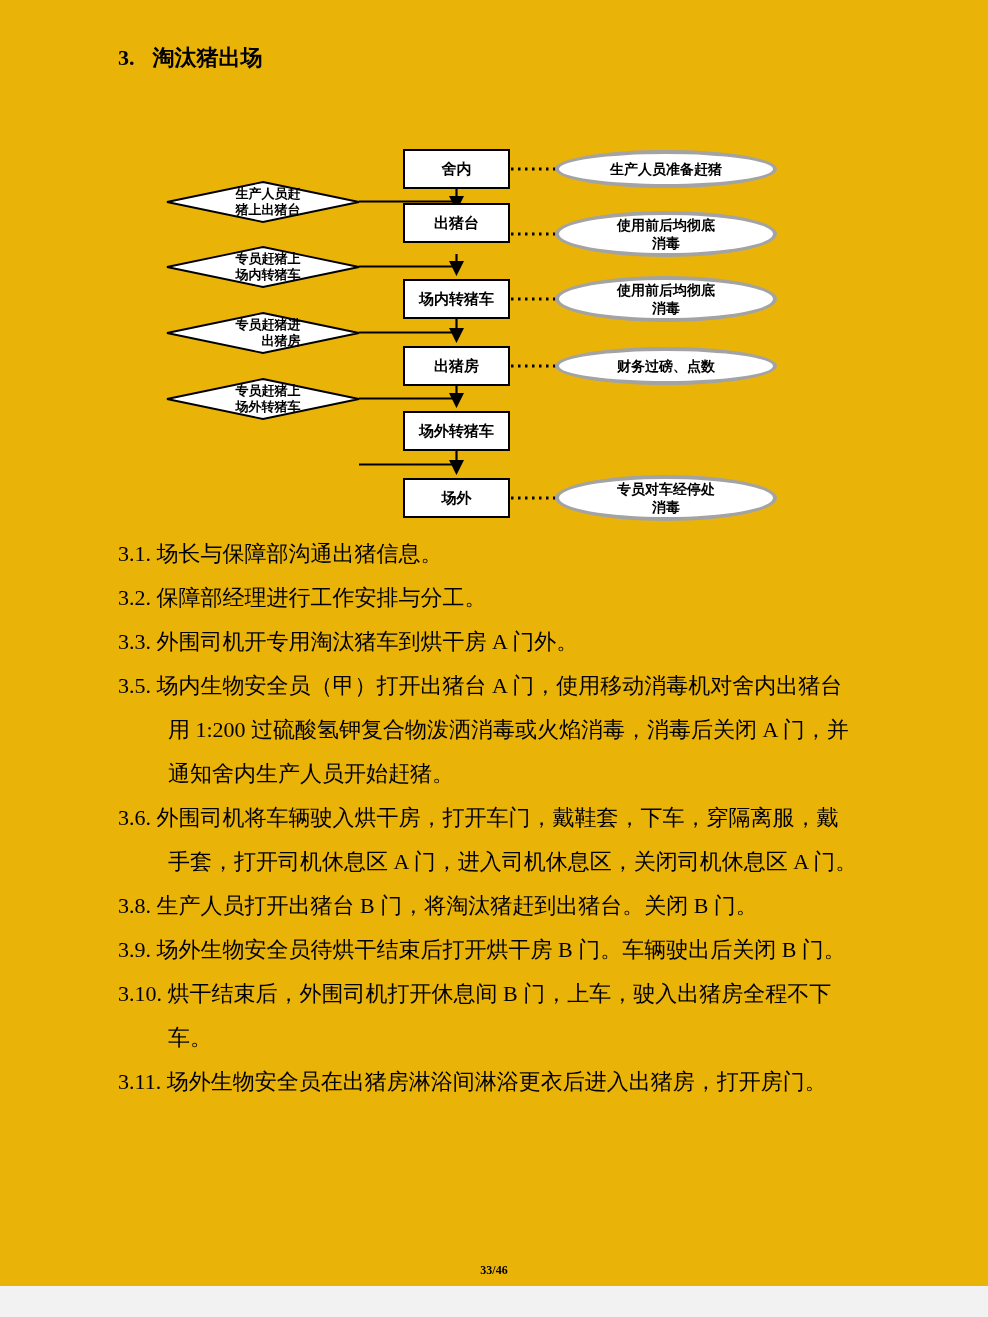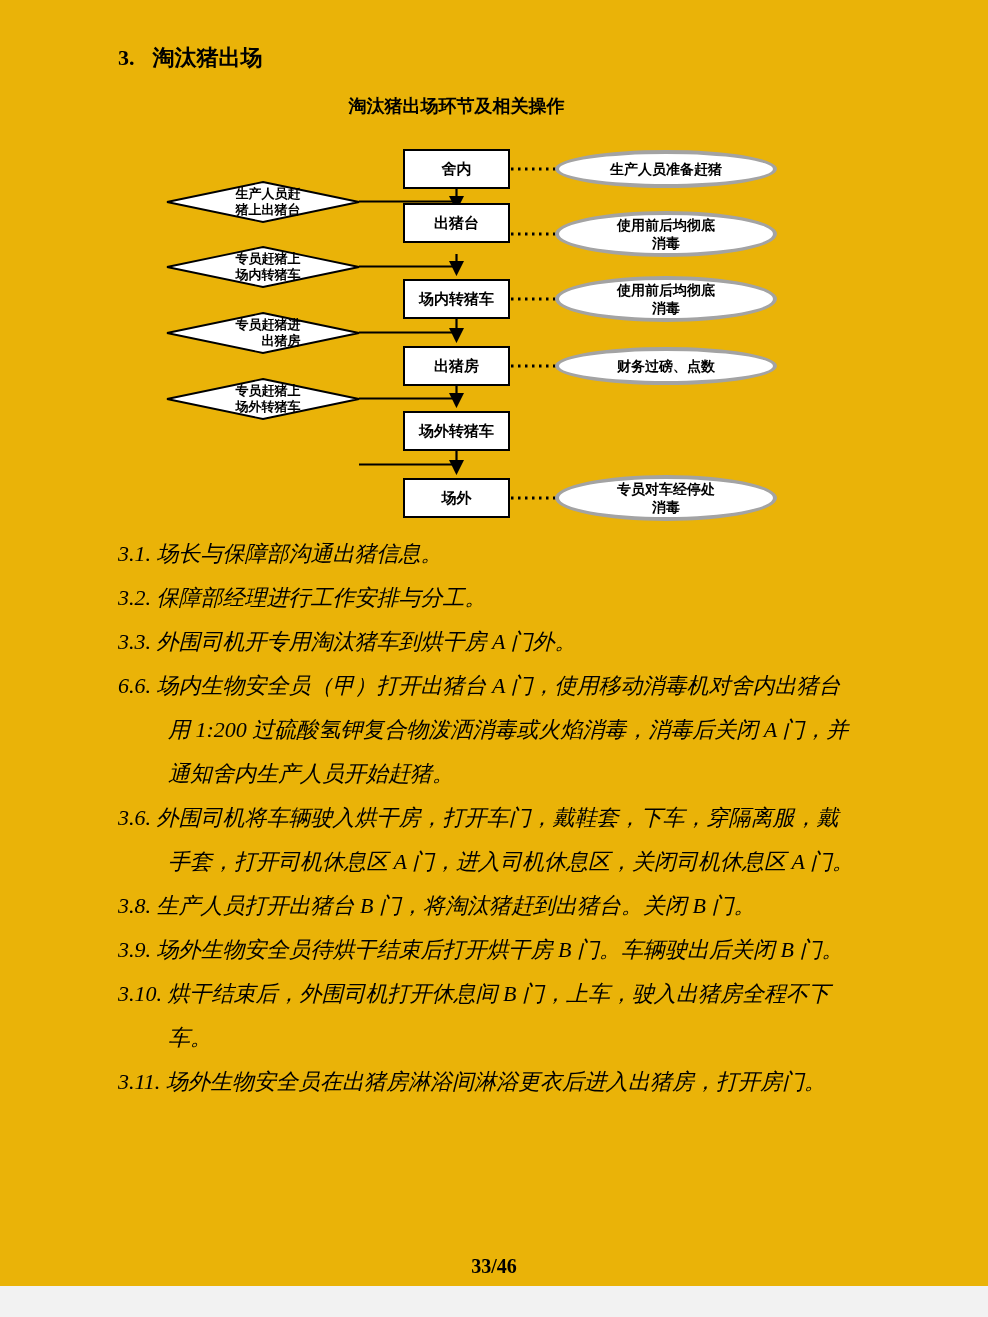--- a/index.html
+++ b/index.html
@@ -58,40 +58,39 @@
     text-align:right; white-space:pre-line;
     font:bold 13px/1.2 "Liberation Sans", sans-serif;
   }
 
   
   .steps {
     margin:8px 128px 0 118px;
     font-size:22px;
     line-height:44px;
   }
-  .step { margin:0; padding-left:50px; text-indent:-50px;font-style:italic; }
+  .step { margin:0; padding-left:50px; text-indent:-50px; }
 
   
   .footer {
     position:absolute; bottom:8px; left:0; right:0;
     text-align:center;
-    font-weight:bold; font-size:20px;
+    font-weight:bold; font-size:12px;
   }
 </style>
 </head>
 <body>
 
 <div class="page">
 
   <h1 class="heading">
     <span class="heading-num">3.</span><span>淘汰猪出场</span>
   </h1>
 
   <div class="flowchart">
-    <div class="flow-title">淘汰猪出场环节及相关操作</div>
 
     <svg class="connectors" width="660" height="428" viewBox="0 0 660 428">
       <defs>
         <marker id="arrow" viewBox="0 0 10 10" refX="8" refY="5" markerWidth="7" markerHeight="7" orient="auto-start-reverse">
           <path d="M0,0 L10,5 L0,10 z" fill="#000"></path>
         </marker>
       </defs>
 
       <line x1="306.5" y1="93" x2="306.5" y2="112" stroke="#000" stroke-width="2.2" marker-end="url(#arrow)"></line>
       <line x1="306.5" y1="158" x2="306.5" y2="177" stroke="#000" stroke-width="2.2" marker-end="url(#arrow)"></line>
@@ -155,21 +154,21 @@
         </svg>
       <div class="dlabel">专员赶猪上
 场外转猪车</div>
     </div>
   </div>
 
   <div class="steps" id="steps">
       <p class="step"><span>3.1.</span><span> 场长与保障部沟通出猪信息。</span></p>
       <p class="step"><span>3.2.</span><span> 保障部经理进行工作安排与分工。</span></p>
       <p class="step"><span>3.3.</span><span> 外围司机开专用淘汰猪车到烘干房 A 门外。</span></p>
-      <p class="step"><span>6.6.</span><span> 场内生物安全员（甲）打开出猪台 A 门，使用移动消毒机对舍内出猪台用 1:200 过硫酸氢钾复合物泼洒消毒或火焰消毒，消毒后关闭 A 门，并通知舍内生产人员开始赶猪。</span></p>
+      <p class="step"><span>3.5.</span><span> 场内生物安全员（甲）打开出猪台 A 门，使用移动消毒机对舍内出猪台用 1:200 过硫酸氢钾复合物泼洒消毒或火焰消毒，消毒后关闭 A 门，并通知舍内生产人员开始赶猪。</span></p>
       <p class="step"><span>3.6.</span><span> 外围司机将车辆驶入烘干房，打开车门，戴鞋套，下车，穿隔离服，戴手套，打开司机休息区 A 门，进入司机休息区，关闭司机休息区 A 门。</span></p>
       <p class="step"><span>3.8.</span><span> 生产人员打开出猪台 B 门，将淘汰猪赶到出猪台。关闭 B 门。</span></p>
       <p class="step"><span>3.9.</span><span> 场外生物安全员待烘干结束后打开烘干房 B 门。车辆驶出后关闭 B 门。</span></p>
       <p class="step"><span>3.10.</span><span> 烘干结束后，外围司机打开休息间 B 门，上车，驶入出猪房全程不下车。</span></p>
       <p class="step"><span>3.11.</span><span> 场外生物安全员在出猪房淋浴间淋浴更衣后进入出猪房，打开房门。</span></p>
     </div>
 
   <div class="footer">33/46</div>
 
 </div>

